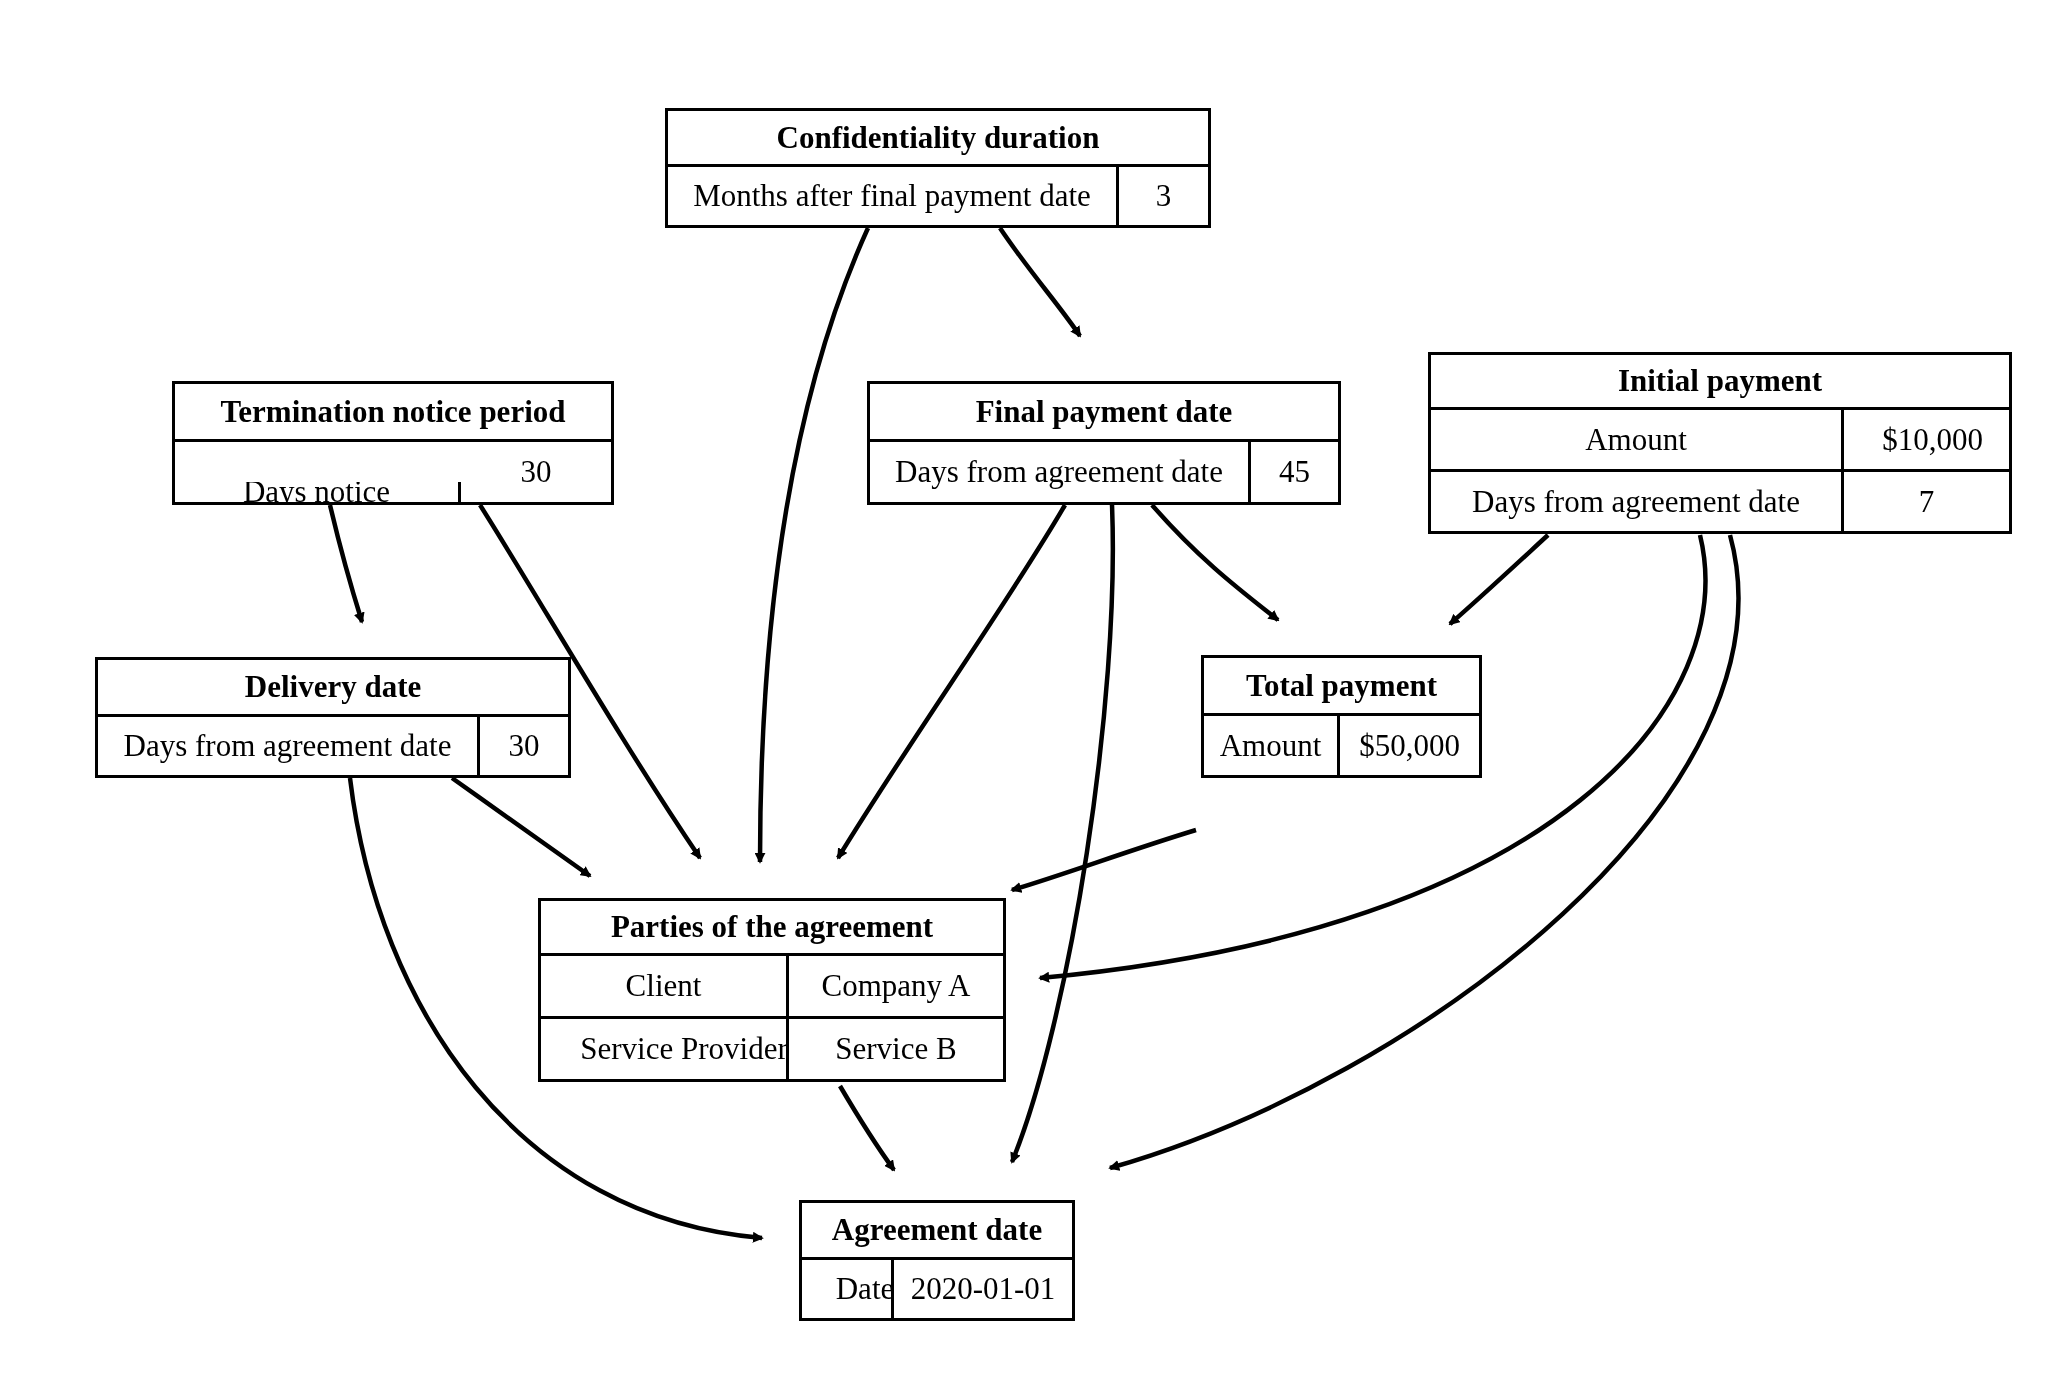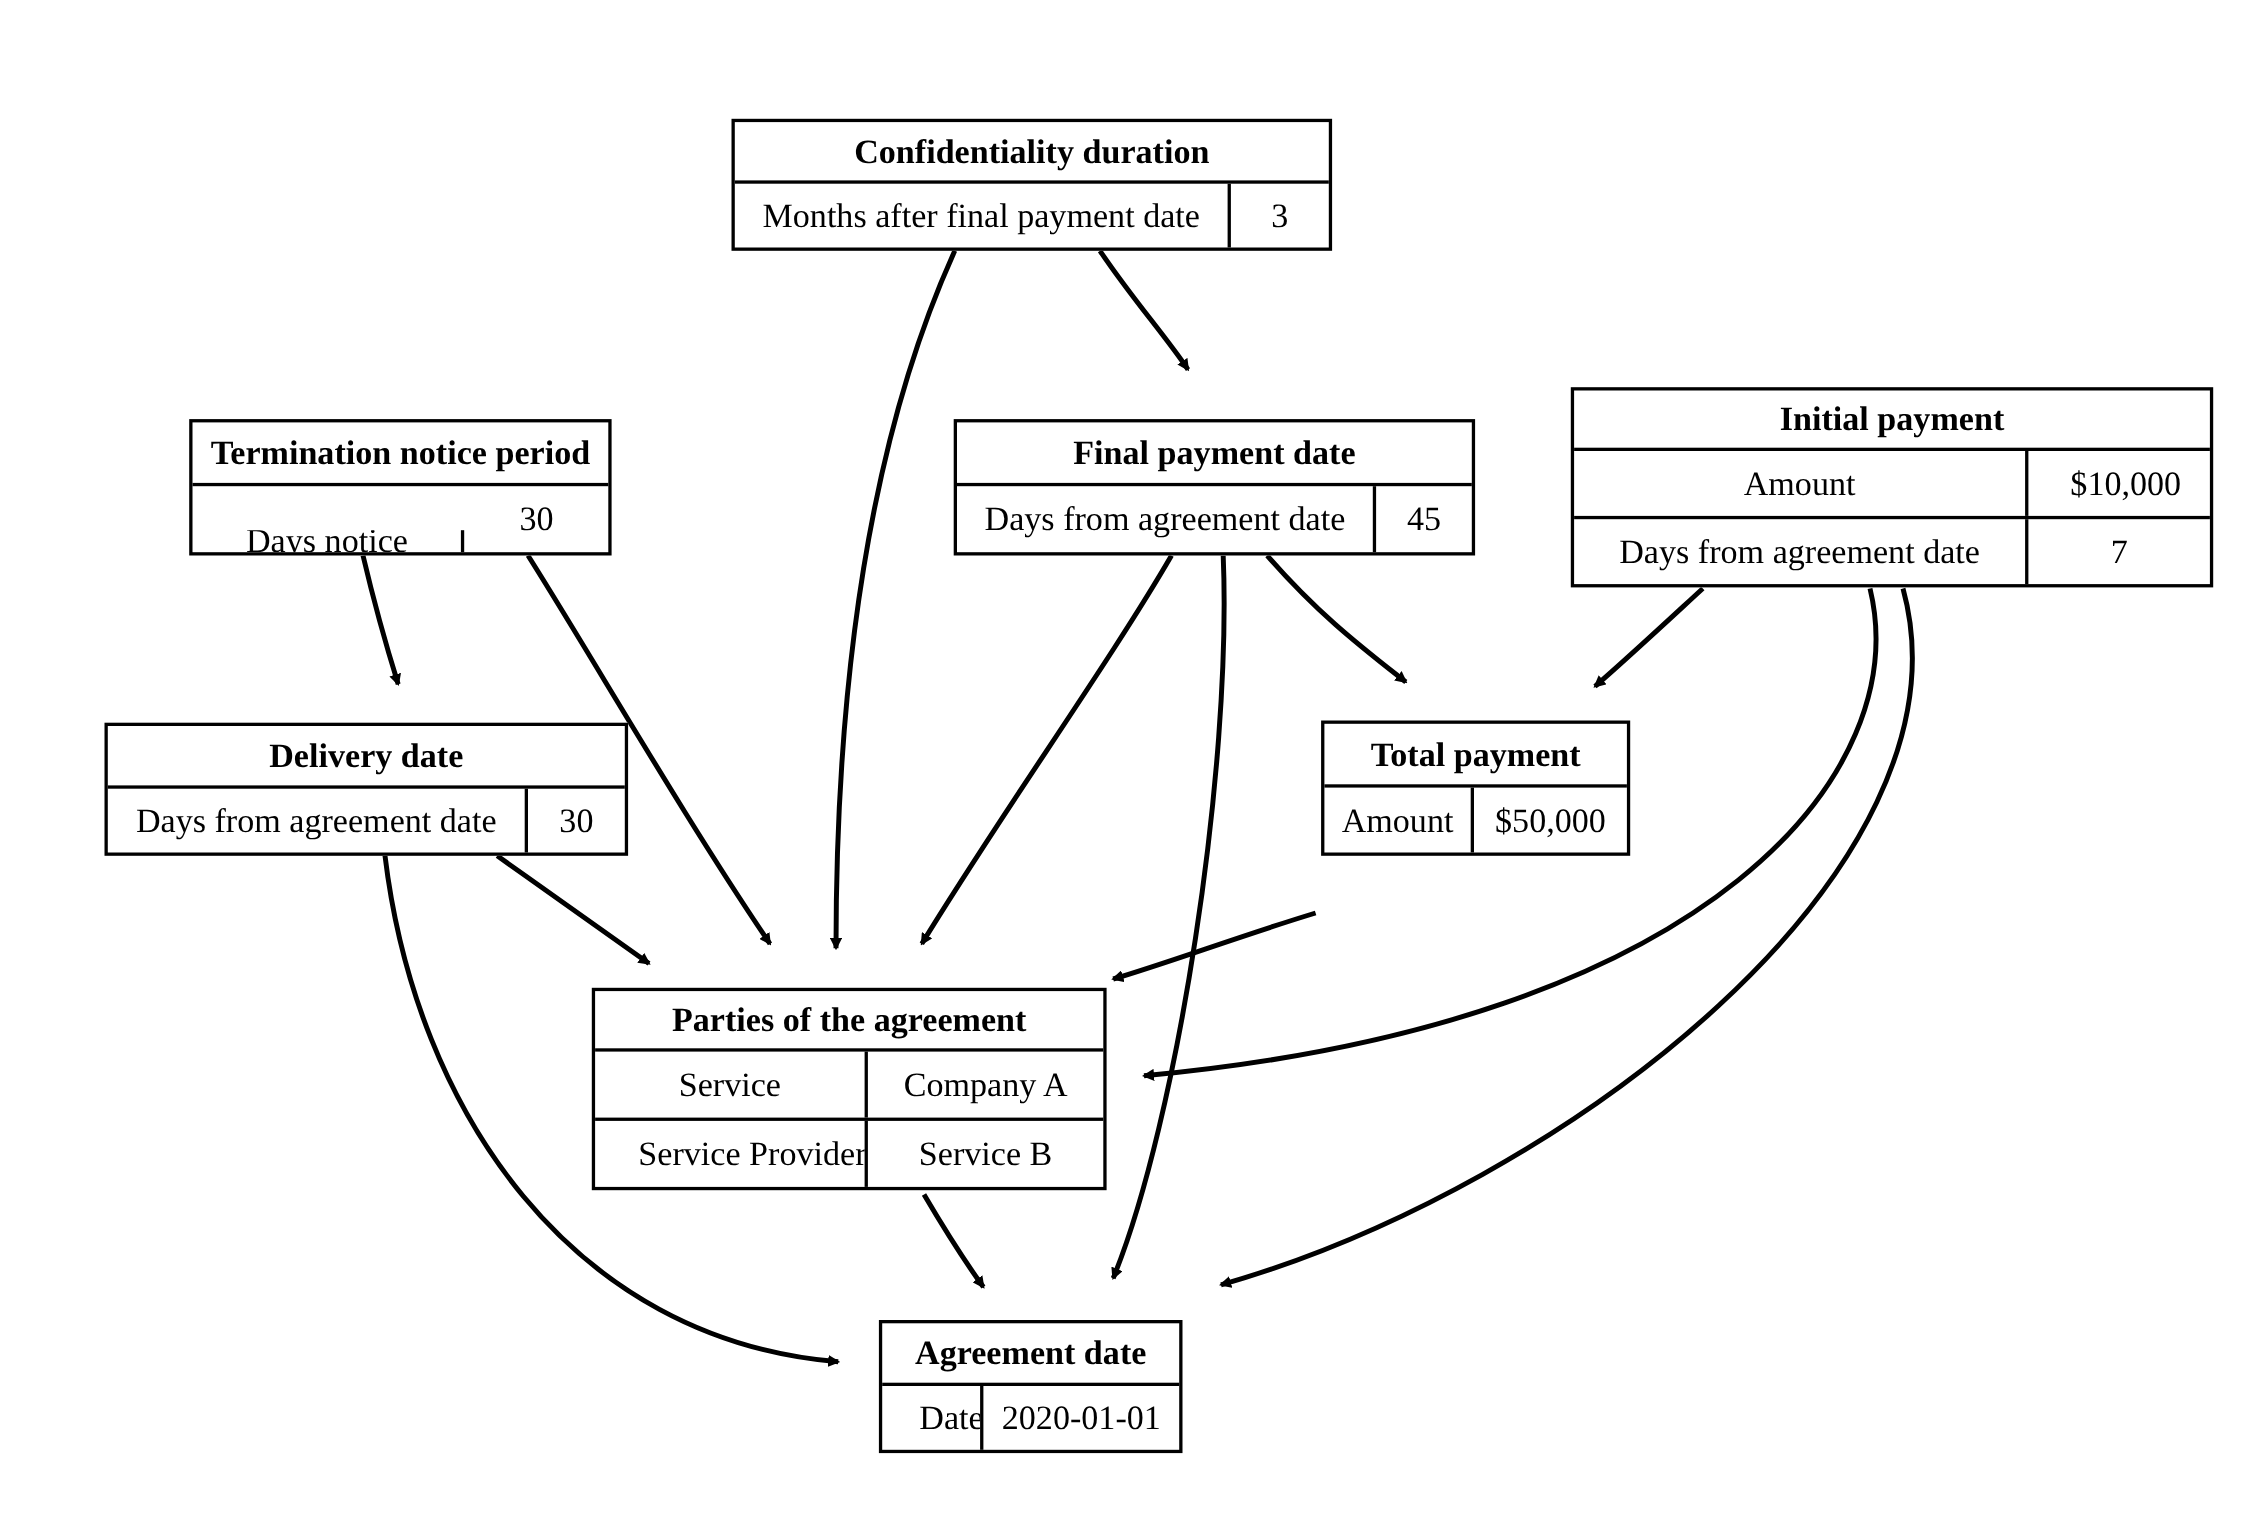--- a/index.html
+++ b/index.html
@@ -118,21 +118,21 @@
   <div class="node" style="left:665px; top:108px; width:546px; height:120px;">
     <div class="node-title" style="height:56px; font-size:31px;">Confidentiality duration</div>
     <div class="node-rows">
       <div class="node-row" style="height:58px;">
         <div class="cell key" style="width:451px; font-size:31px;">Months after final payment date</div>
         <div class="cell val" style="width:89px; font-size:31px;">3</div>
       </div>
     </div>
   </div>
 
-  <div class="node" style="left:172px; top:381px; width:384px; height:124px;">
+  <div class="node" style="left:172px; top:381px; width:442px; height:124px;">
     <div class="node-title" style="height:58px; font-size:31px;">Termination notice period</div>
     <div class="node-rows">
       <div class="node-row" style="height:60px;">
         <div class="cell key" style="width:286px; font-size:31px;margin-top:40px;">Days notice</div>
         <div class="cell val" style="width:150px; font-size:31px;">30</div>
       </div>
     </div>
   </div>
 
   <div class="node" style="left:867px; top:381px; width:474px; height:124px;">
@@ -176,21 +176,21 @@
         <div class="cell key" style="width:136px; font-size:31px;">Amount</div>
         <div class="cell val" style="width:139px; font-size:31px;">$50,000</div>
       </div>
     </div>
   </div>
 
   <div class="node" style="left:538px; top:898px; width:468px; height:184px;">
     <div class="node-title" style="height:58px; font-size:31px;">Parties of the agreement</div>
     <div class="node-rows">
       <div class="node-row" style="height:60px;">
-        <div class="cell key" style="width:248px; font-size:31px;">Service</div>
+        <div class="cell key" style="width:248px; font-size:31px;">Client</div>
         <div class="cell val" style="width:214px; font-size:31px;">Company A</div>
       </div>
       <div class="node-row" style="height:60px;">
         <div class="cell key" style="width:248px; font-size:31px;padding-left:48px;">Service Provider</div>
         <div class="cell val" style="width:214px; font-size:31px;">Service B</div>
       </div>
     </div>
   </div>
 
   <div class="node" style="left:799px; top:1200px; width:276px; height:121px;">

